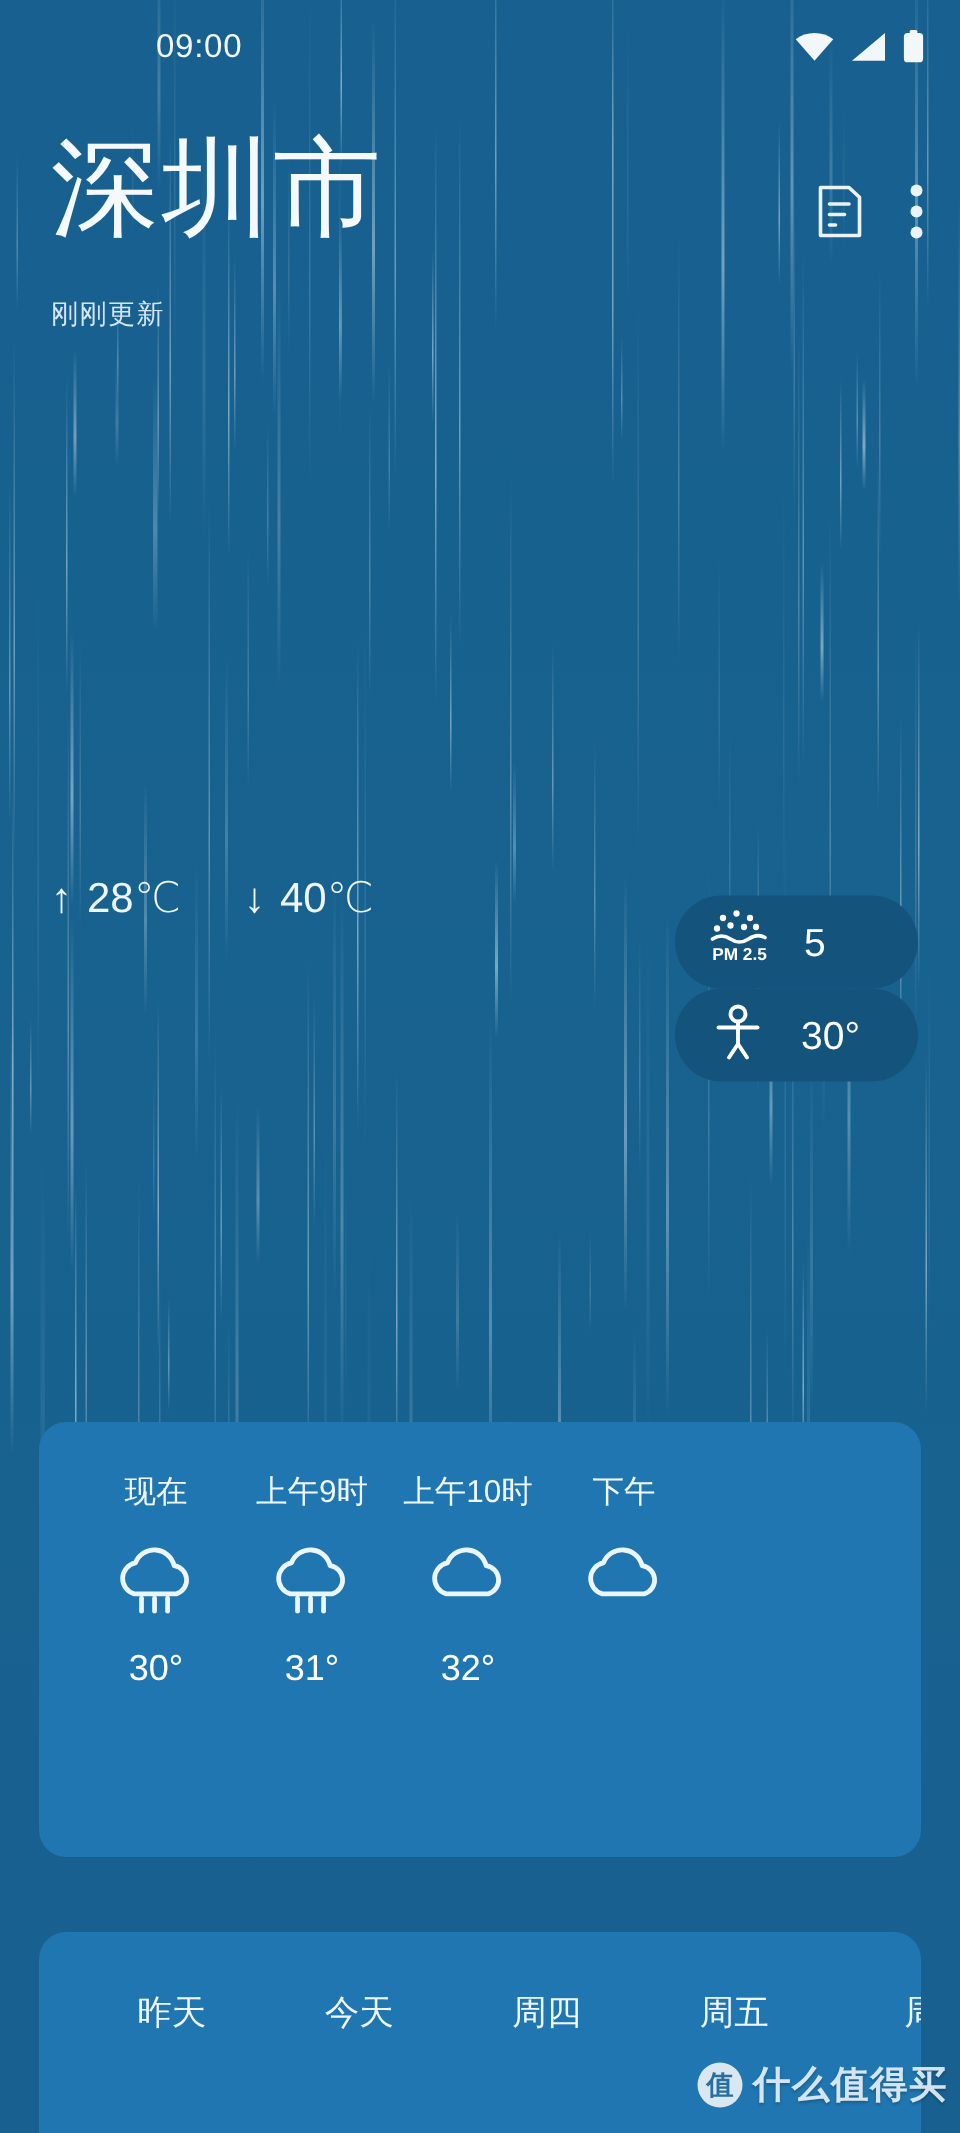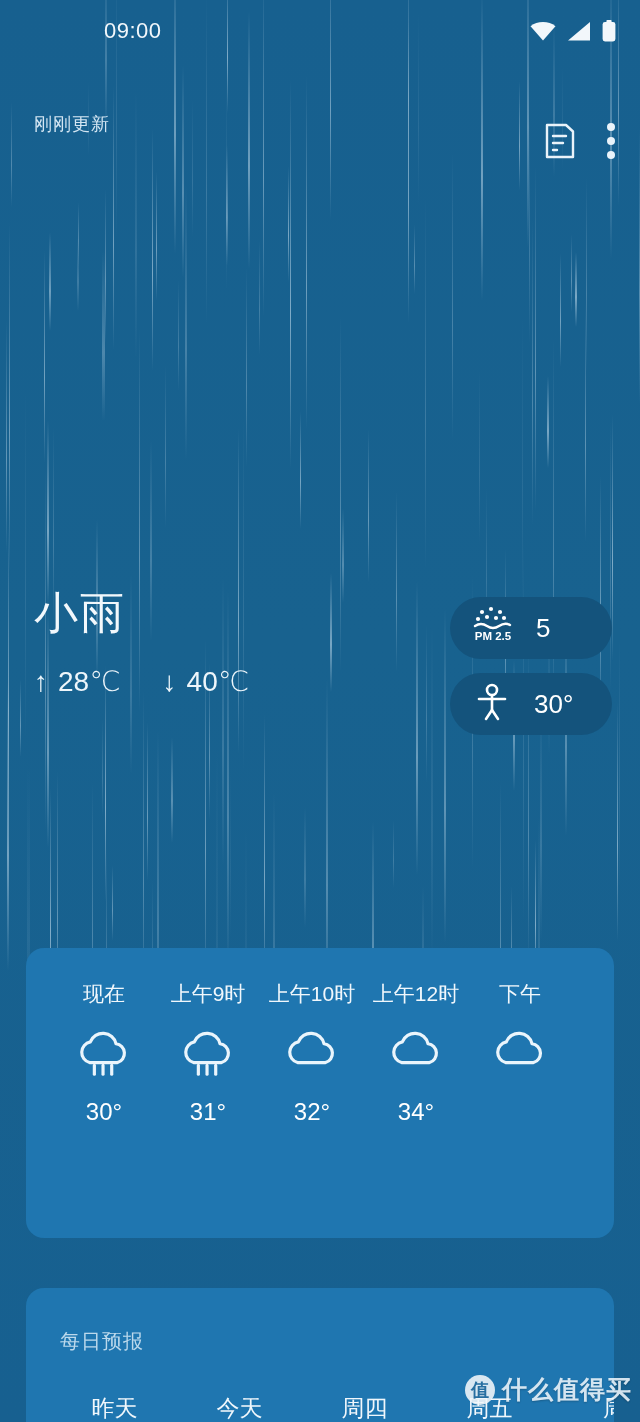--- a/index.html
+++ b/index.html
@@ -45,21 +45,21 @@
     position:absolute; top:92px; left:0; right:0;
     display:flex; align-items:flex-start; justify-content:space-between;
     padding:0 24px 0 34px;
     z-index:5;
   }
   .city {
     font-size:72px; line-height:.96; font-weight:300;
     letter-spacing:2px; color:#f4f9fd;
   }
   .updated {
-    margin-top:20px; font-size:18px; color:#d4e6f3; font-weight:400;
+    margin-top:36px; font-size:18px; color:#d4e6f3; font-weight:400;
     letter-spacing:1px;
     font-family:Liberation Mono, monospace;
   }
   .header-actions { display:flex; align-items:center; gap:30px; margin-top:30px; }
   .hdr-btn { display:flex; align-items:center; justify-content:center; cursor:pointer; }
 
   
   .current {
     position:absolute; left:34px; top:560px; z-index:5;
   }
@@ -75,21 +75,21 @@
   }
   .hilo {
     margin-top:22px; font-size:28px; font-weight:300; color:#eef6fb;
     display:flex; align-items:center; gap:42px;
   }
   .hilo span { display:inline-flex; align-items:center; gap:10px; }
 
   
   .pills {
     position:absolute; right:28px; top:597px; z-index:5;
-    display:flex; flex-direction:column; gap:14px;
+    display:flex; flex-direction:column; 
   }
   .pill {
     width:162px; height:62px; border-radius:34px;
     background:#14537c;
     display:flex; align-items:center; gap:22px;
     padding-left:22px; cursor:pointer;
   }
   .pill .pv { font-size:26px; font-weight:400; color:#fff; }
 
   
@@ -302,20 +302,21 @@
         <svg width="14" height="22" viewBox="0 0 14 22">
           <rect x="4.4" y="0" width="5.2" height="2.4" rx="1" fill="#f2f7fb"></rect>
           <rect x="0.6" y="2" width="12.8" height="19.5" rx="2.4" fill="#f2f7fb"></rect>
         </svg>
       </span>
     </div>
   </div>
 
   <div class="header">
     <div>
+      <div class="city">深圳市</div>
       <div class="updated">刚刚更新</div>
     </div>
     <div class="header-actions">
       <div class="hdr-btn">
         <span>
           <svg width="32" height="36" viewBox="0 0 32 36">
             <path d="M3 2 H22 L29 8.5 V34 H3 Z" fill="none" stroke="#eaf3fa" stroke-width="2.4" stroke-linejoin="round"></path>
             <line x1="9" y1="13" x2="22" y2="13" stroke="#eaf3fa" stroke-width="2.4" stroke-linecap="round"></line>
             <line x1="9" y1="20" x2="19" y2="20" stroke="#eaf3fa" stroke-width="2.4" stroke-linecap="round"></line>
             <line x1="9" y1="27" x2="13" y2="27" stroke="#eaf3fa" stroke-width="2.4" stroke-linecap="round"></line>
@@ -328,21 +329,20 @@
             <circle cx="5" cy="5" r="4" fill="#eaf3fa"></circle>
             <circle cx="5" cy="19" r="4" fill="#eaf3fa"></circle>
             <circle cx="5" cy="33" r="4" fill="#eaf3fa"></circle>
           </svg>
         </span>
       </div>
     </div>
   </div>
 
   <div class="current">
-    <div class="cond-text">小雨</div>
     <div class="hilo">
       <span>
         <i style="font-style:normal">↑</i>
         <b style="font-weight:300">28℃</b>
       </span>
       <span>
         <i style="font-style:normal">↓</i>
         <b style="font-weight:300">40℃</b>
       </span>
     </div>
@@ -405,37 +405,29 @@
           <div class="hour-temp">31°</div>
         </div>
         <div class="hour-col">
           <div class="hour-label">上午10时</div>
           <div><svg width="62" height="54" viewBox="0 0 62 56">
               <path d="M16 40 A11 11 0 0 1 16.8 18.6 A14 14 0 0 1 43.5 20.5 A10 10 0 0 1 45 40 Z" fill="none" stroke="#eaf5fc" stroke-width="3.3" stroke-linejoin="round"></path>
             </svg></div>
           <div class="hour-temp">32°</div>
         </div>
         <div class="hour-col">
-          <div class="hour-label">上午12时</div>
-          <div><svg width="62" height="54" viewBox="0 0 62 56">
-              <path d="M16 40 A11 11 0 0 1 16.8 18.6 A14 14 0 0 1 43.5 20.5 A10 10 0 0 1 45 40 Z" fill="none" stroke="#eaf5fc" stroke-width="3.3" stroke-linejoin="round"></path>
-            </svg></div>
-          <div class="hour-temp">34°</div>
-        </div>
-        <div class="hour-col">
           <div class="hour-label">下午</div>
           <div><svg width="62" height="54" viewBox="0 0 62 56">
               <path d="M16 40 A11 11 0 0 1 16.8 18.6 A14 14 0 0 1 43.5 20.5 A10 10 0 0 1 45 40 Z" fill="none" stroke="#eaf5fc" stroke-width="3.3" stroke-linejoin="round"></path>
             </svg></div>
         </div>
       </div>
   </div>
 
   <div class="card" id="daily-card">
-    <div class="card-title">每日预报</div>
     <div class="day-row" id="day-row">
 
     <div class="day-col">
           <div class="day-label">昨天</div>
         </div>
         <div class="day-col">
           <div class="day-label">今天</div>
         </div>
         <div class="day-col">
           <div class="day-label">周四</div>

